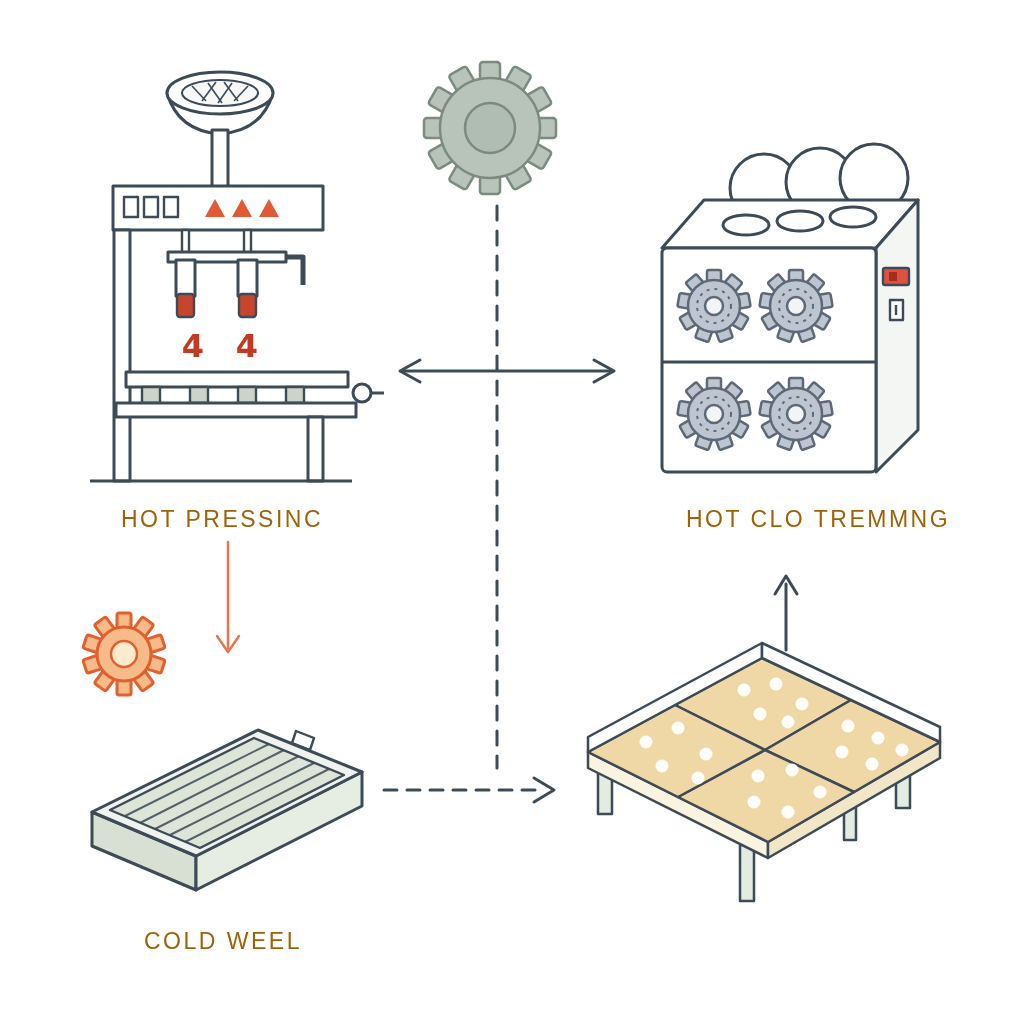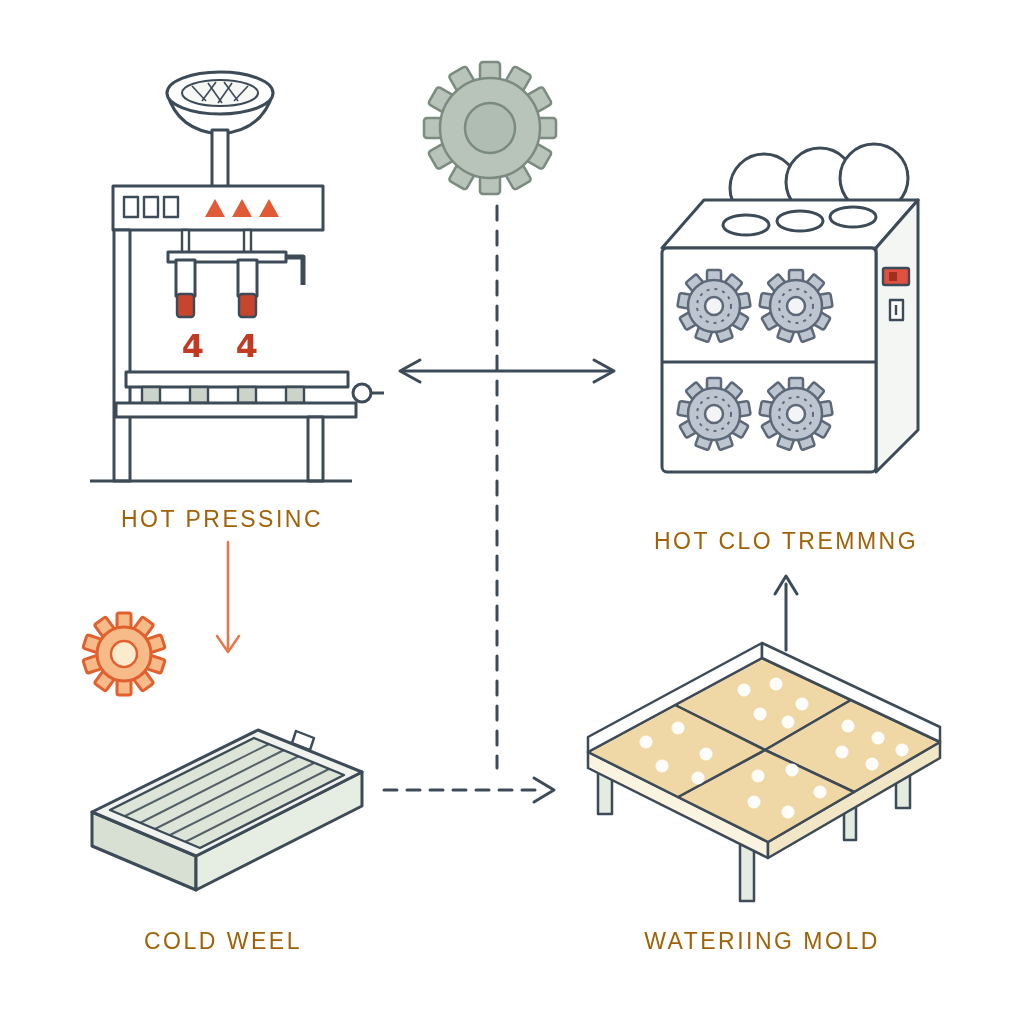--- a/index.html
+++ b/index.html
@@ -15,21 +15,21 @@
   .station-label {
     position: absolute;
     transform: translateX(-50%);
     font-size: 23px;
     letter-spacing: 2.5px;
     color: #a16207;
     white-space: nowrap;
     font-weight: 400;
   }
   .label-hot-pressing { left: 222px; top: 506px; }
-  .label-hot-clo     { left: 786px; top: 506px; margin-top: 22px; }
+  .label-hot-clo     { left: 818px; top: 506px; }
   .label-cold-weel   { left: 223px; top: 928px; }
   .label-watering    { left: 762px; top: 928px; }
 </style>
 </head>
 <body>
 
 <div class="canvas">
 
 <svg width="1024" height="1024" viewBox="0 0 1024 1024">
   <defs>
@@ -245,15 +245,14 @@
           <circle cx="706" cy="754" r="6.5"></circle>
           <circle cx="662" cy="766" r="6.5"></circle>
           <circle cx="698" cy="778" r="6.5"></circle>
     </g>
   </g>
 </svg>
 
 <div class="station-label label-hot-pressing">HOT PRESSINC</div>
 <div class="station-label label-hot-clo">HOT CLO TREMMNG</div>
 <div class="station-label label-cold-weel">COLD WEEL</div>
-<div class="station-label label-watering">WATERIING MOLD</div>
 
 </div>
 
 </body></html>

